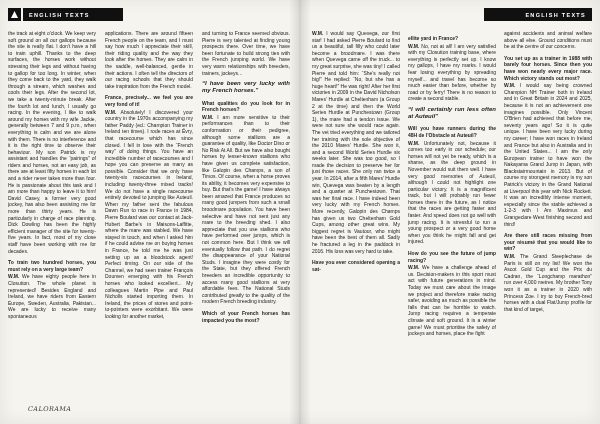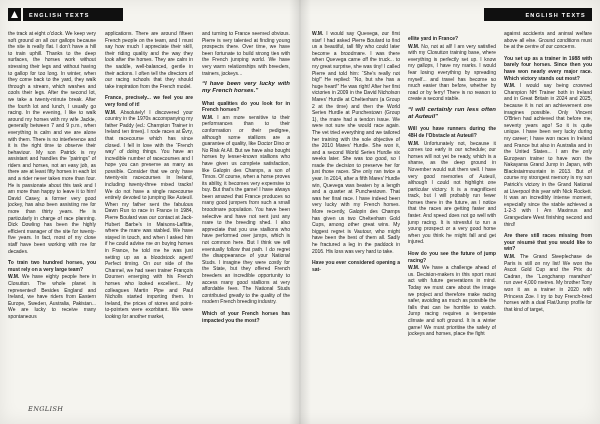--- a/index.html
+++ b/index.html
@@ -83,21 +83,21 @@
       <div class="col">
           <p class="blk body">and turning to France seemed obvious. Pierre is very talented at finding young prospects there. Over time, we have been fortunate to build strong ties with the French jumping world. We have very warm relationships with breeders, trainers, jockeys...</p>
           <p class="blk quote">“I have been very lucky with my French horses.”</p>
           <p class="blk question">What qualities do you look for in French horses?</p>
           <p class="blk answer"><strong>W.M. </strong>I am more sensitive to their performances than to their conformation or their pedigree, although some stallions are a guarantee of quality, like Doctor Dino or No Risk At All. But we have also bought horses by lesser-known stallions who have given us complete satisfaction, like Galopin des Champs, a son of Timos. Of course, when a horse proves its ability, it becomes very expensive to buy. But that’s the game! I have always been amazed that France produces so many good jumpers from such a small broodmare population. You have been selective and have not sent just any mare to the breeding shed. I also appreciate that you use stallions who have performed over jumps, which is not common here. But I think we will eventually follow that path. I do regret the disappearance of your National Studs. I imagine they were costly for the State, but they offered French breeders an incredible opportunity to access many good stallions at very affordable fees. The National Studs contributed greatly to the quality of the modern French breeding industry.</p>
           <p class="blk question">Which of your French horses has impacted you the most?</p>
         </div>
     </div>
 
     <footer class="pg-footer">
-      <span>ENGLISH</span>
+      <span>CALORAMA</span>
     </footer>
   </section>
 
   <div class="gutter"></div>
 
   <section class="page page-right">
     <header class="pg-header">
       <span class="header-bar bar-right">ENGLISH TEXTS</span>
     </header>
 

